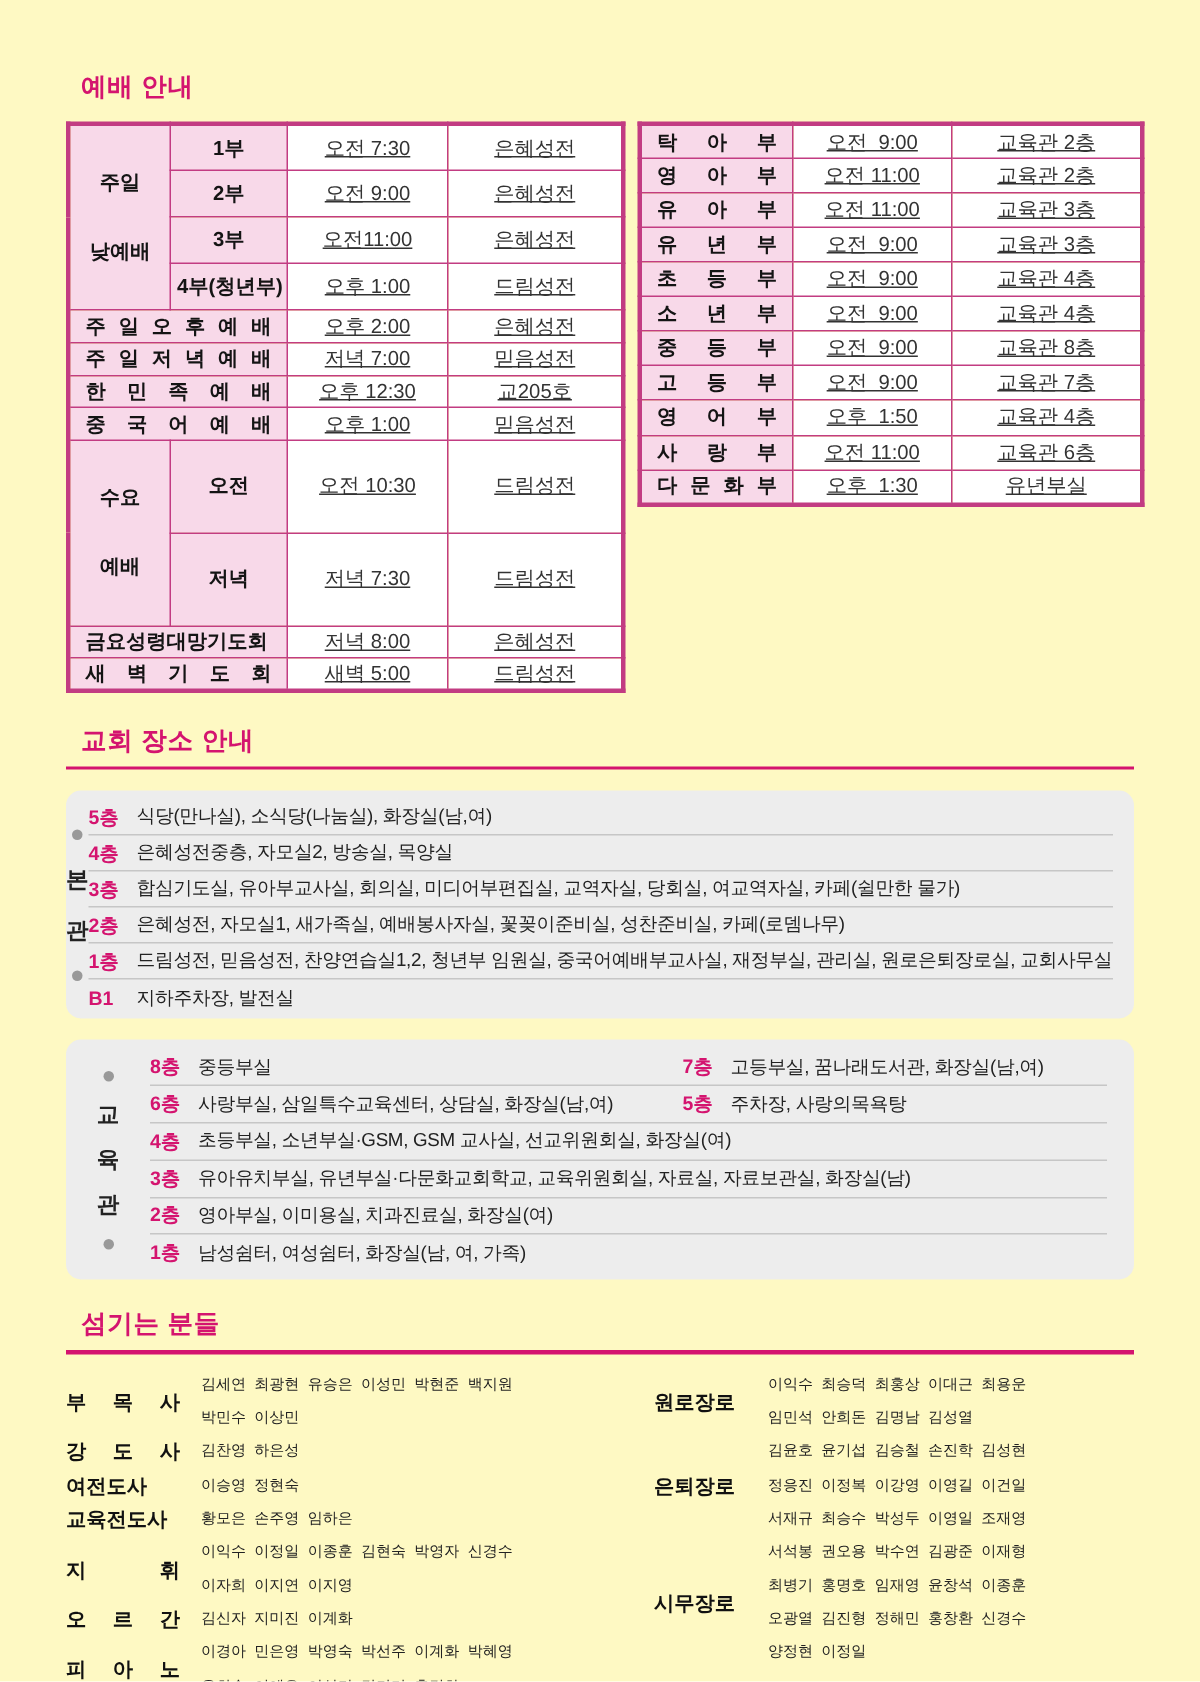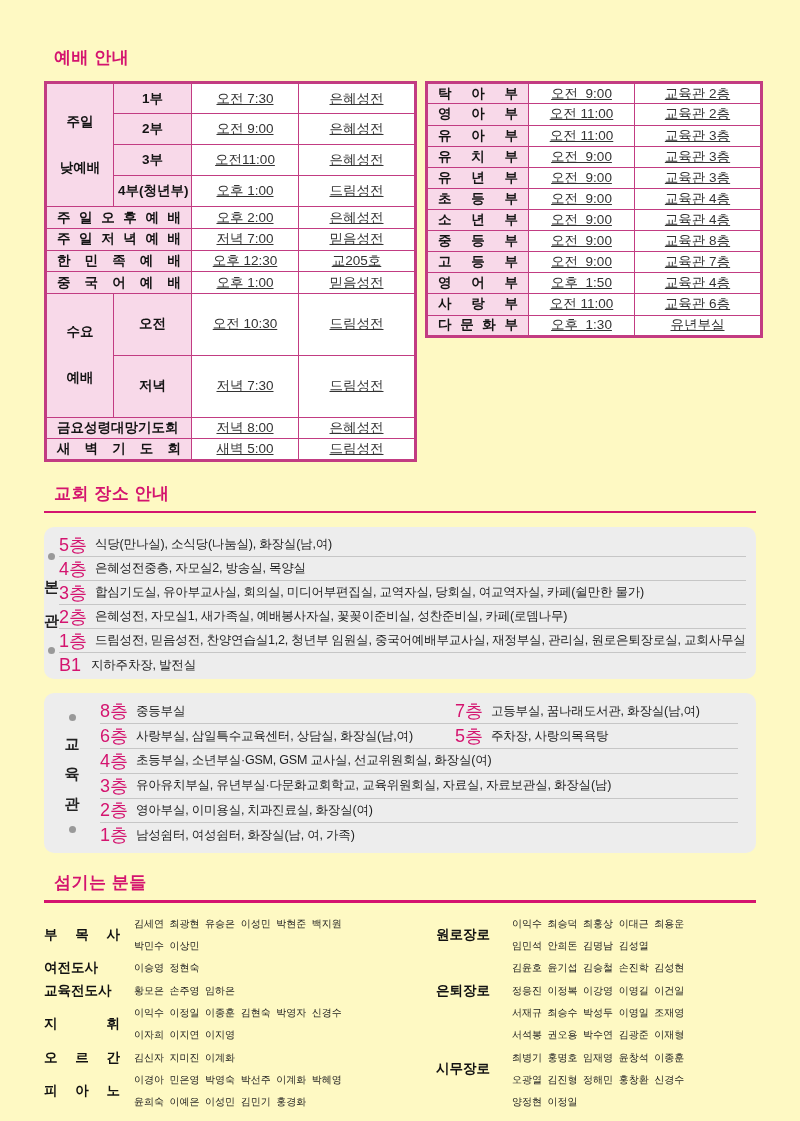--- a/index.html
+++ b/index.html
@@ -32,21 +32,21 @@
   .pbox { background:#ededed; border-radius:10px; margin-top:14px; display:flex; padding:6px 18px 6px 0; }
   .pbox .bld { width:56px; display:flex; flex-direction:column; align-items:center; justify-content:space-evenly; }
   .bld .dot { width:7px; height:7px; border-radius:50%; background:#999; }
   .bld .ch { font-size:15px; font-weight:700; color:#222; line-height:1; }
   .pbox .rows { flex:1; display:flex; flex-direction:column; }
   .prow { display:flex; align-items:center; flex:1; border-bottom:1px solid #c6c6c6; min-height:24px; }
   .prow:last-child { border-bottom:none; }
   .pcell { display:flex; align-items:center; gap:8px; }
   .pcell.fixed { width:355px; flex:none; }
   .pcell.grow { flex:1; }
-  .floor { color:#d4146f; font-weight:400; font-size:18px; min-width:24px; white-space:nowrap; }
+  .floor { color:#d4146f; font-weight:700; font-size:13px; min-width:24px; white-space:nowrap; }
   .pdesc { font-size:12.5px; color:#222; white-space:nowrap; letter-spacing:-0.2px; }
   .box1 { height:152px; }
   .box2 { height:160px; }
 
   
   .staff-wrap { display:flex; margin-top:10px; }
   .staff-col.lcol { width:392px; flex:none; }
   .staff-col.rcol { flex:1; }
   .sgroup { display:flex; align-items:center; }
   .srole { font-weight:700; color:#111; font-size:13.5px; line-height:22.3px;
@@ -160,25 +160,20 @@
           <td class="lab just">영 아 부</td>
           <td class="val">오전 11:00</td>
           <td class="val">교육관 2층</td>
         </tr>
         <tr>
           <td class="lab just">유 아 부</td>
           <td class="val">오전 11:00</td>
           <td class="val">교육관 3층</td>
         </tr>
         <tr>
-          <td class="lab just">유 치 부</td>
-          <td class="val">오전  9:00</td>
-          <td class="val">교육관 3층</td>
-        </tr>
-        <tr>
           <td class="lab just">유 년 부</td>
           <td class="val">오전  9:00</td>
           <td class="val">교육관 3층</td>
         </tr>
         <tr>
           <td class="lab just">초 등 부</td>
           <td class="val">오전  9:00</td>
           <td class="val">교육관 4층</td>
         </tr>
         <tr>
@@ -327,20 +322,26 @@
     <div class="staff-wrap">
       <div class="staff-col lcol">
         <div class="sgroup">
           <div class="srole">부 목 사</div>
           <div class="slines">
             <div class="sline">김세연  최광현  유승은  이성민  박현준  백지원</div>
             <div class="sline">박민수  이상민</div>
           </div>
         </div>
         <div class="sgroup">
+          <div class="srole">강 도 사</div>
+          <div class="slines">
+            <div class="sline">김찬영  하은성</div>
+          </div>
+        </div>
+        <div class="sgroup">
           <div class="srole">여전도사</div>
           <div class="slines">
             <div class="sline">이승영  정현숙</div>
           </div>
         </div>
         <div class="sgroup">
           <div class="srole">교육전도사</div>
           <div class="slines">
             <div class="sline">황모은  손주영  임하은</div>
           </div>

